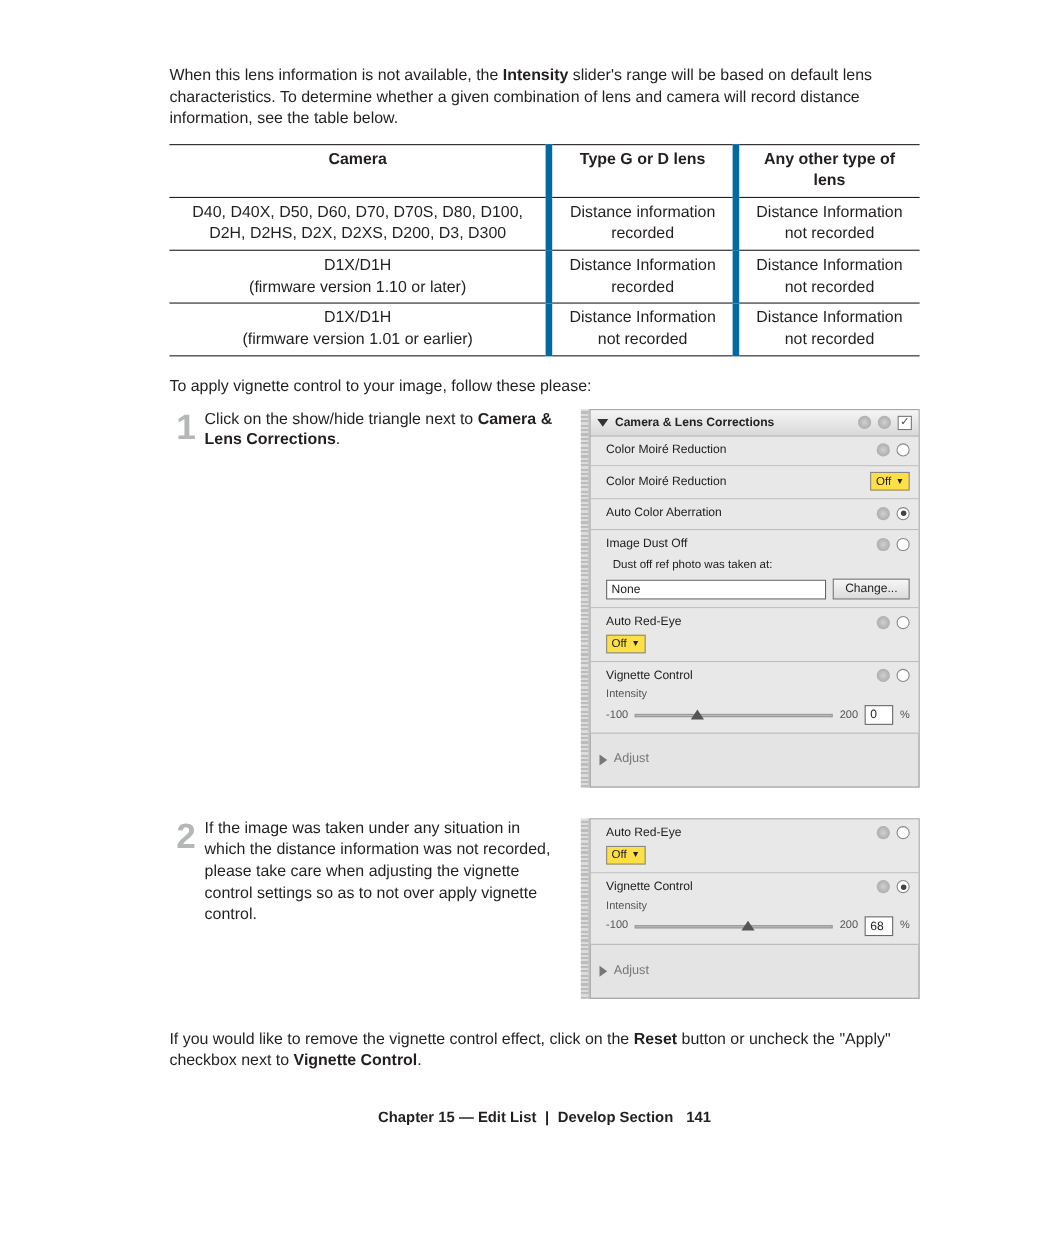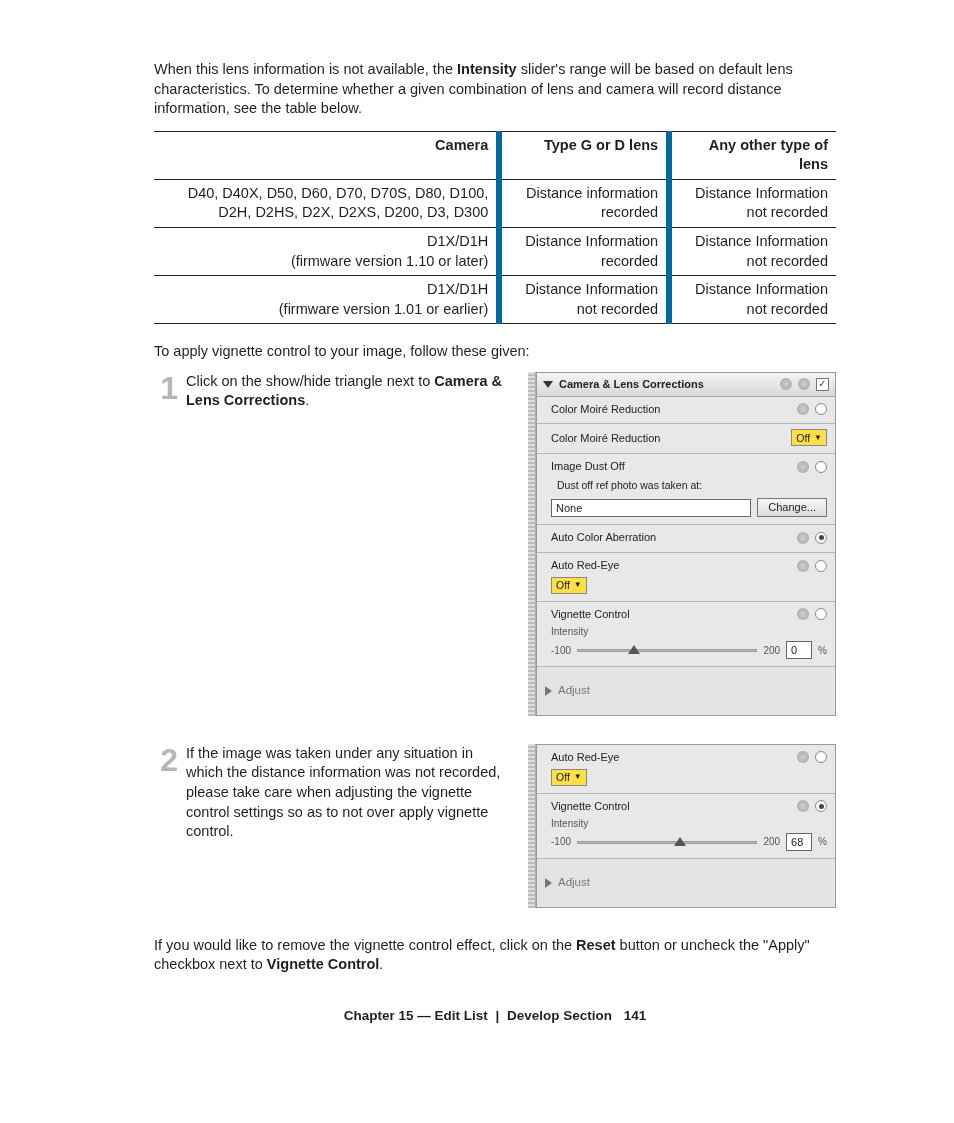--- a/index.html
+++ b/index.html
@@ -17,21 +17,21 @@
 
   table.lens-table {
     border-collapse: collapse;
     width: 100%;
     margin-bottom: 18px;
   }
   table.lens-table th, table.lens-table td {
     border-top: 1px solid #231f20;
     border-bottom: 1px solid #231f20;
     padding: 4px 8px;
-    text-align: right;
+    text-align: center;
     vertical-align: top;
   }
   table.lens-table th { font-weight: 700; }
   table.lens-table td + td,
   table.lens-table th + th { border-left: 6px solid #0369a1; margin-left: 42px; }
 
   .follow { margin-bottom: 10px; }
 
   .step-row {
     display: flex;
@@ -191,21 +191,21 @@
     </tr>
     <tr>
       <td style="white-space:pre-line">D1X/D1H
 (firmware version 1.01 or earlier)</td>
       <td>Distance Information not recorded</td>
       <td>Distance Information not recorded</td>
     </tr>
   </tbody>
 </table>
 
-<p class="follow">To apply vignette control to your image, follow these given:</p>
+<p class="follow">To apply vignette control to your image, follow these please:</p>
 
 <div class="step-row">
   <div class="step-text">
     <div class="step-num">1</div>
     <div class="step-body">
       <p>
         <span>Click on the show/hide triangle next to </span><span class="bold">Camera &amp; Lens Corrections</span><span>.</span>
       </p>
     </div>
   </div>
@@ -232,35 +232,35 @@
         <div class="row1">
           <span class="label">Color Moiré Reduction</span>
           <span class="dropdown">
             <span>Off</span>
             <span class="dd-arrow">▼</span>
           </span>
         </div>
       </div>
       <div class="section">
         <div class="row1">
+          <span class="label">Auto Color Aberration</span>
+          <span class="mini-ico"></span>
+          <span class="radio on"></span>
+        </div>
+      </div>
+      <div class="section">
+        <div class="row1">
           <span class="label">Image Dust Off</span>
           <span class="mini-ico"></span>
           <span class="radio"></span>
         </div>
         <div class="subtext">Dust off ref photo was taken at:</div>
         <div style="display:flex;gap:6px;align-items:center;">
           <span class="input-box" style="flex:1">None</span>
           <span class="btn">Change...</span>
-        </div>
-      </div>
-      <div class="section">
-        <div class="row1">
-          <span class="label">Auto Color Aberration</span>
-          <span class="mini-ico"></span>
-          <span class="radio on"></span>
         </div>
       </div>
       <div class="section">
         <div class="row1">
           <span class="label">Auto Red-Eye</span>
           <span class="mini-ico"></span>
           <span class="radio"></span>
         </div>
         <div style="margin-top:4px">
           <span class="dropdown">

